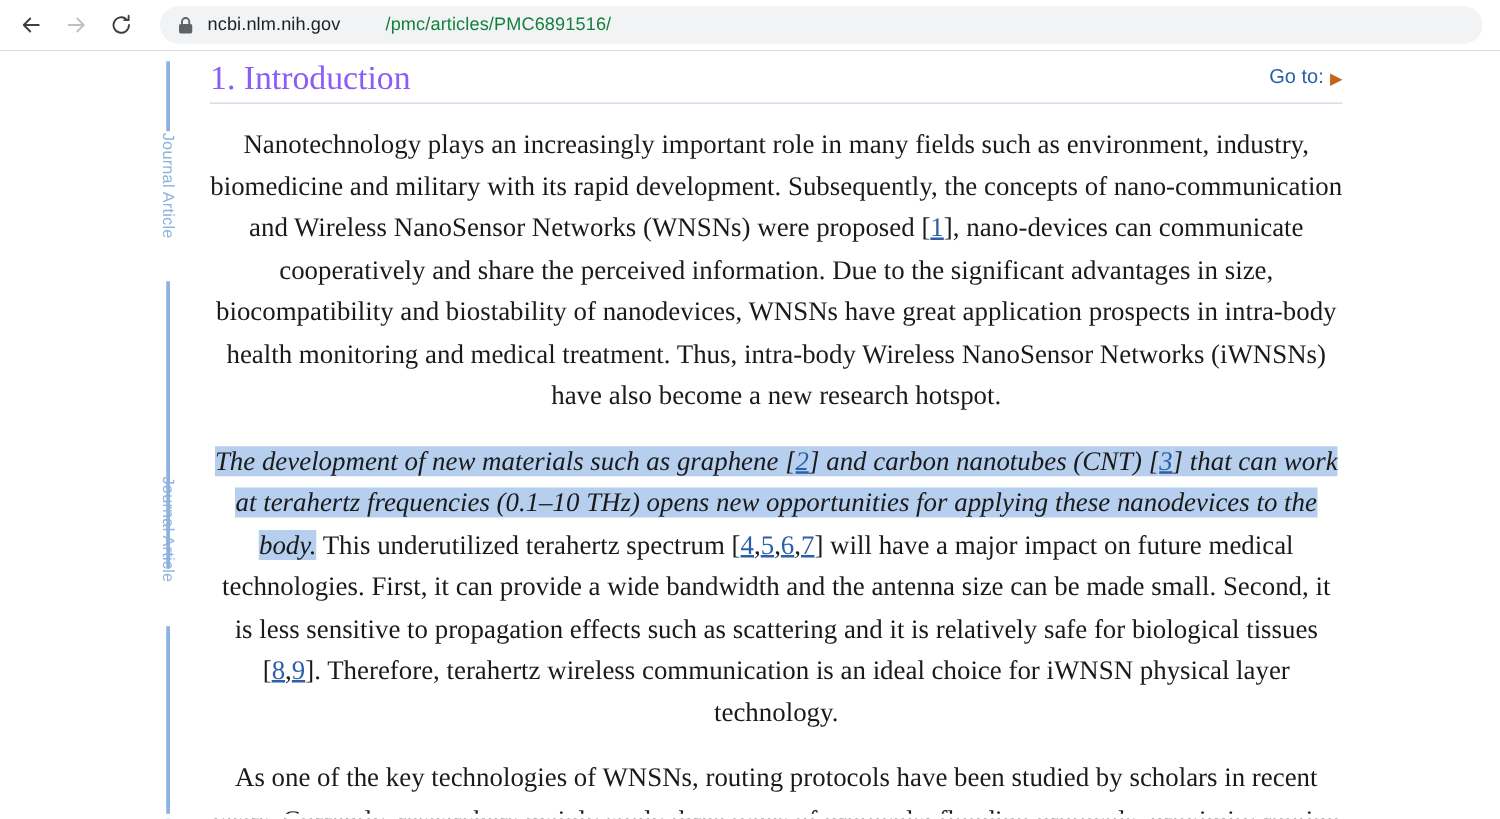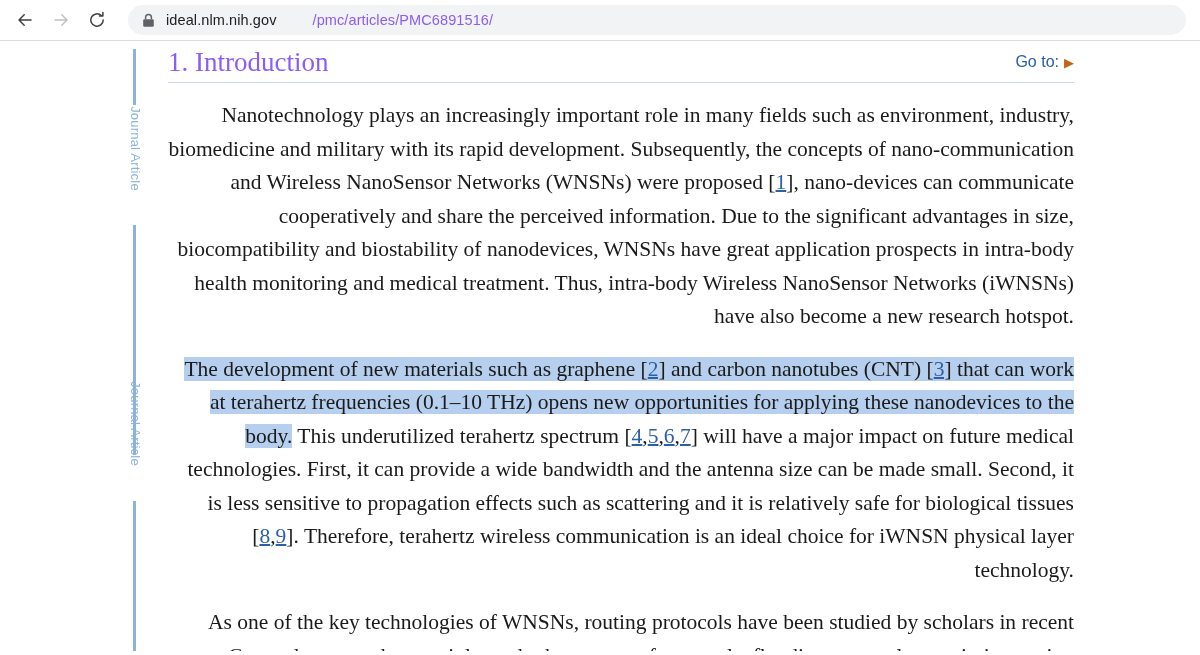--- a/index.html
+++ b/index.html
@@ -41,21 +41,21 @@
     margin-right: 14px;
     max-width: 1060px;
   }
   #lock-icon { flex: 0 0 auto; display: flex; align-items: center; margin-right: 11px; }
   #url-text {
     font-size: 14.5px;
     color: #202124;
     white-space: nowrap;
     letter-spacing: 0.1px;
   }
-  #url-text .url-path { color: #8b5cf6; padding-left: 36px; }
+  #url-text .url-path { color: #15803d; padding-left: 36px; }
 
   
   #page {
     position: absolute;
     top: 41px; left: 0;
     width: 1200px; height: 614px;
     background: #ffffff;
     overflow: hidden;
   }
 
@@ -114,34 +114,35 @@
     white-space: nowrap;
     display: flex; align-items: center; gap: 5px;
   }
   #goto-arrow { color: #c4631a; font-size: 13px; line-height: 1; }
 
   .para {
     font-family: "Liberation Serif", serif;
     font-size: 21.5px;
     line-height: 33.5px;
     color: #1a1a1a;
-    text-align: right;
+    text-align: center;
     margin: 0;
   }
   #para-1 { margin-top: 16px; }
   #para-2 { margin-top: 19px; }
   #para-3 { margin-top: 19px; }
 
   a.ref {
     color: #2b5fa8;
     text-decoration: underline;
     text-underline-offset: 1px;
   }
   .sel {
     background: #b6cfee;
+    font-style: italic;
   }
 
   
   #page-bottom-gap {
     position: absolute;
     left: 0; bottom: 0; width: 1200px; height: 4px;
     background: #ffffff;
   }
 </style>
 </head>
@@ -174,21 +175,21 @@
     </span>
   </div>
 
   <div id="omnibox">
     <span id="lock-icon">
       <svg width="13" height="15" viewBox="0 0 13 15">
         <rect x="1.2" y="6.2" width="10.6" height="7.6" rx="1.4" fill="#5f6368"></rect>
         <path d="M3.6 6.2V4.3a2.9 2.9 0 0 1 5.8 0v1.9" stroke="#5f6368" stroke-width="1.5" fill="none"></path>
       </svg>
     </span>
-    <span id="url-text"><span>ideal.nlm.nih.gov</span><span class="url-path">/pmc/articles/PMC6891516/</span></span>
+    <span id="url-text"><span>ncbi.nlm.nih.gov</span><span class="url-path">/pmc/articles/PMC6891516/</span></span>
   </div>
 </div>
 
 <div id="page">
 
   <div id="journal-rail">
     <div class="rail-line" style="top:8px;  height:56px;"></div>
     <div class="rail-label" style="top:100px;">Journal Article</div>
     <div class="rail-line" style="top:184px; height:230px;"></div>
     <div class="rail-label" style="top:375px;">Journal Article</div>

